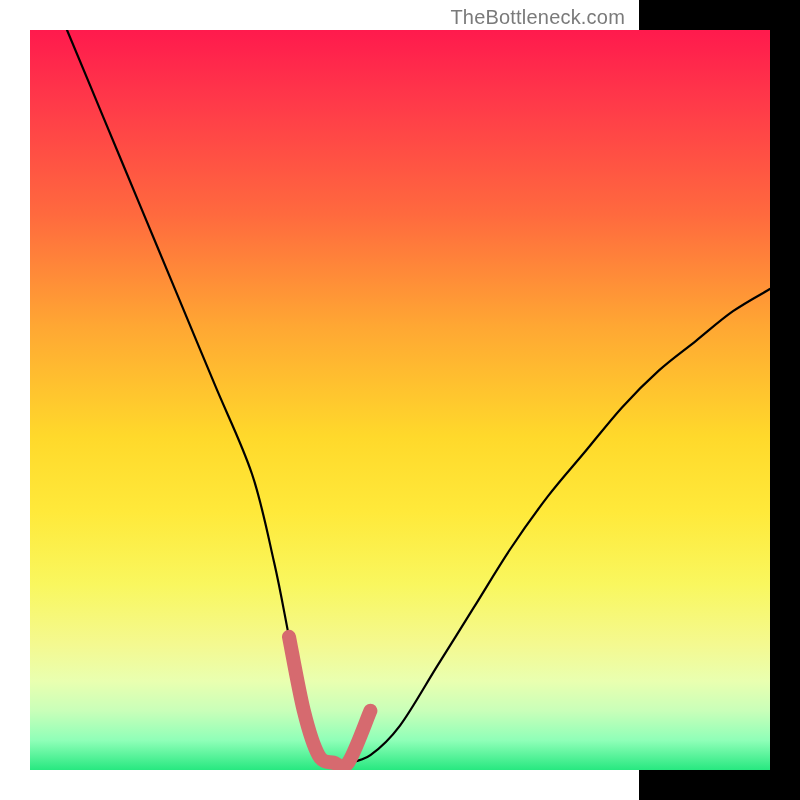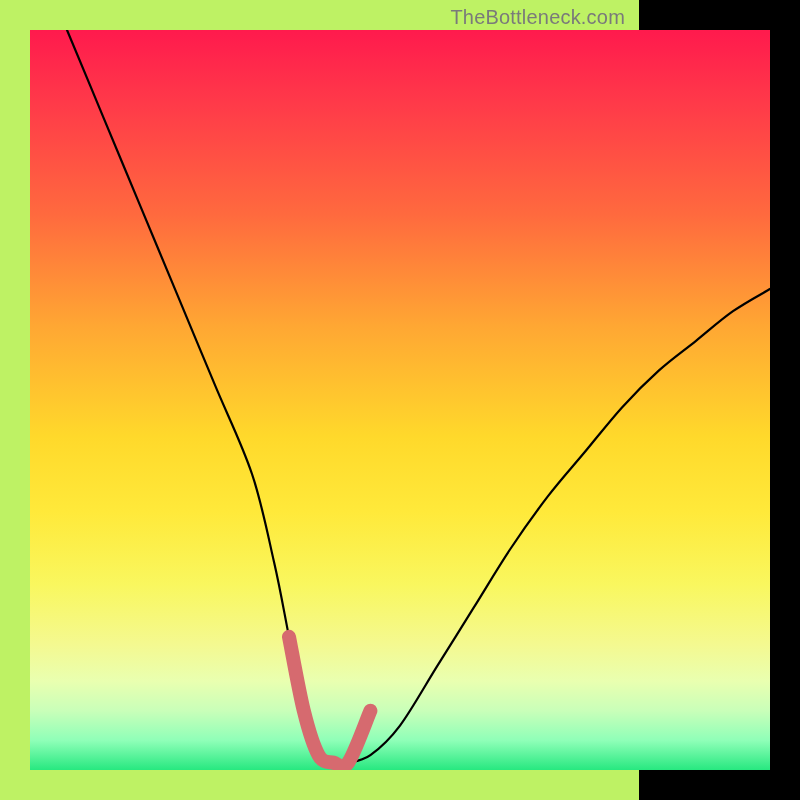--- a/index.html
+++ b/index.html
@@ -8,21 +8,21 @@
     width: 800px;
     height: 800px;
     overflow: hidden;
     background: #000;
     font-family: Arial, Helvetica, sans-serif;
   }
   .frame {
     position: relative;
     width: 639px;
     height: 800px;
-    background: #bef264;
+    background: #ffffff;
   }
   .plot-area {
     position: absolute;
     left: 30px;
     top: 30px;
     width: 740px;
     height: 740px;
     overflow: hidden;
   }
   .gradient-bg {

